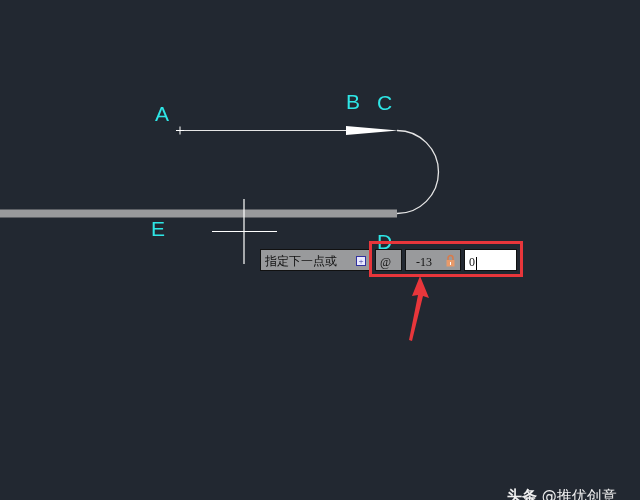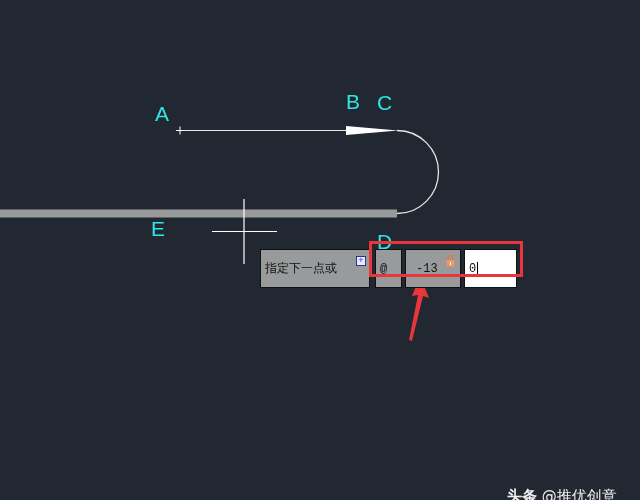--- a/index.html
+++ b/index.html
@@ -13,27 +13,27 @@
     .label {
       position: absolute;
       color: #2ee6e6;
       font-family: "Liberation Sans", sans-serif;
       font-size: 21px;
       line-height: 21px;
     }
     .dyn {
       position: absolute;
       top: 249px;
-      height: 39px;
+      height: 22px;
       box-sizing: border-box;
       border: 1px solid #111;
-      font-family: Liberation Mono, monospace;
+      font-family: Liberation Serif, serif;
       font-size: 12px;
       color: #111;
-      display: flex; align-items: center;
+      display: flex; align-items: flex-end;
     }
     .prompt { left: 260px; width: 110px; background: #999a9c; padding-left: 4px; }
     .prompt-expand {
       position: absolute; right: 3px; top: 6px;
       width: 10px; height: 10px; background: #e9e9ff; border: 1px solid #3030a0;
       font-size: 9px; line-height: 9px; text-align: center; color: #3030a0; box-sizing: border-box;
     }
     .at-field { left: 375px; width: 27px; background: #999a9c; padding-left: 4px; }
     .len-field { left: 405px; width: 56px; background: #999a9c; padding-left: 10px; }
     .lock-icon {

